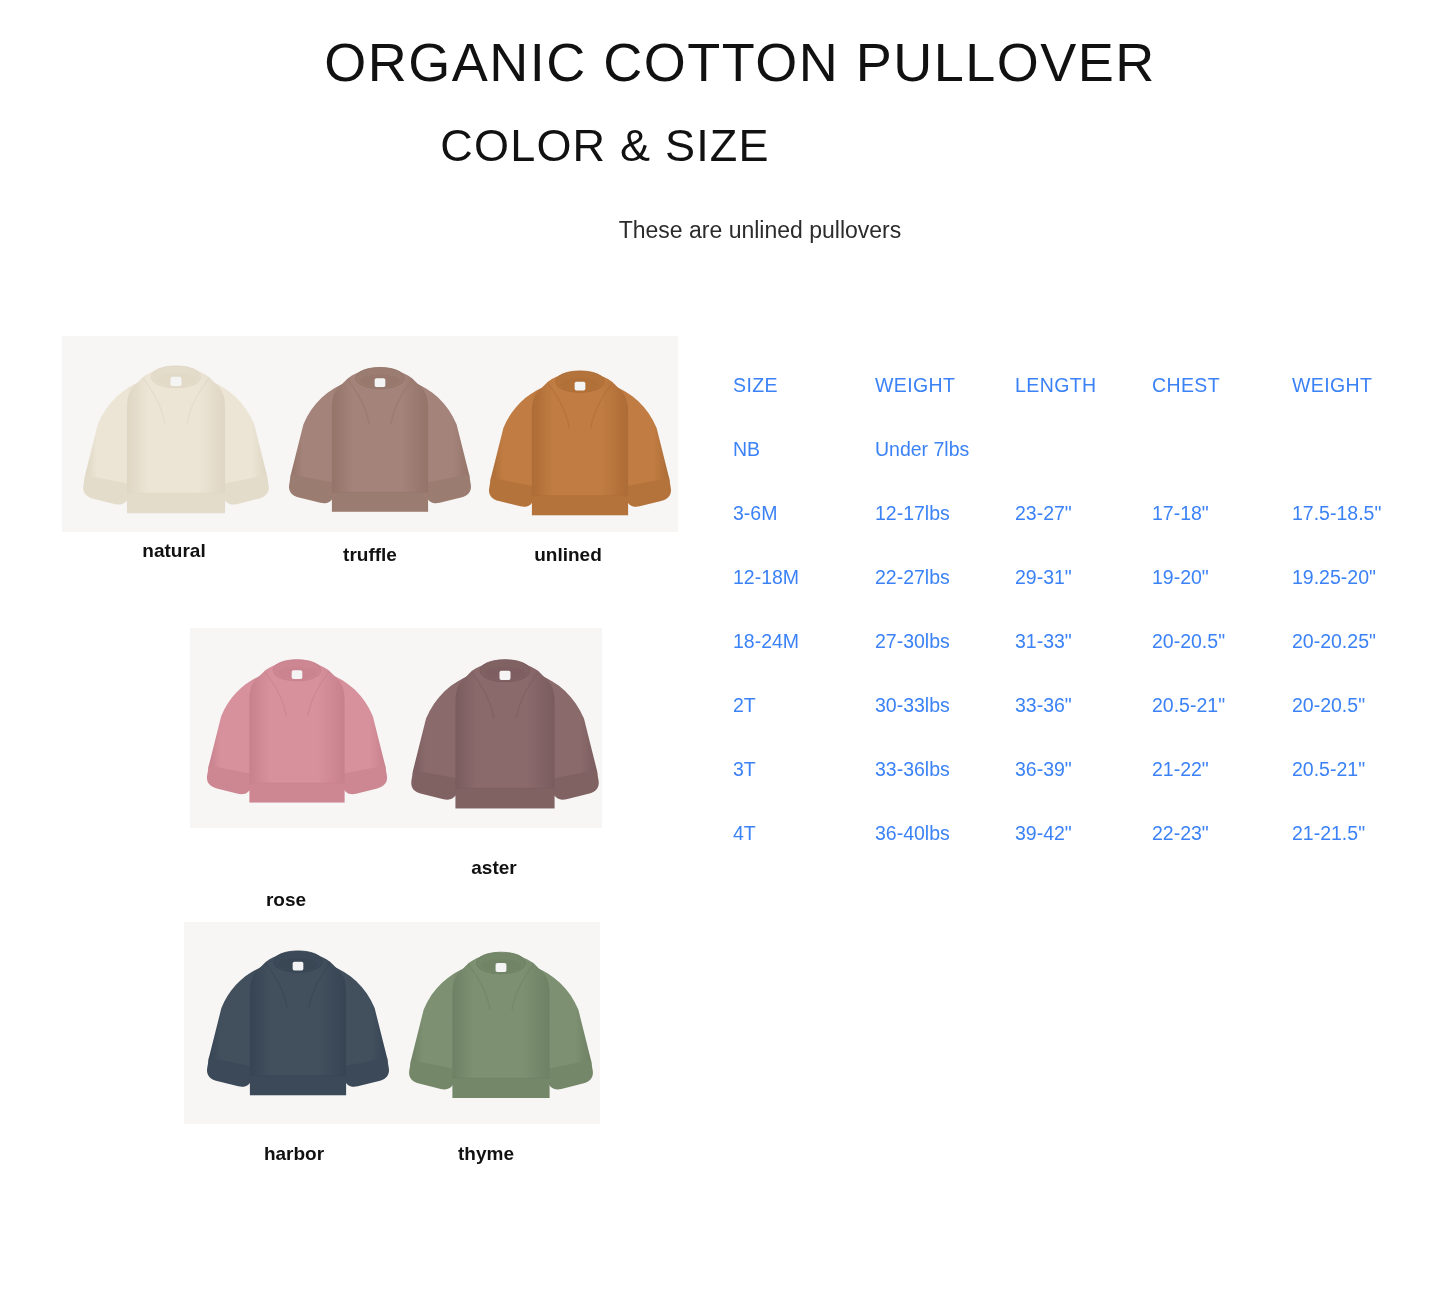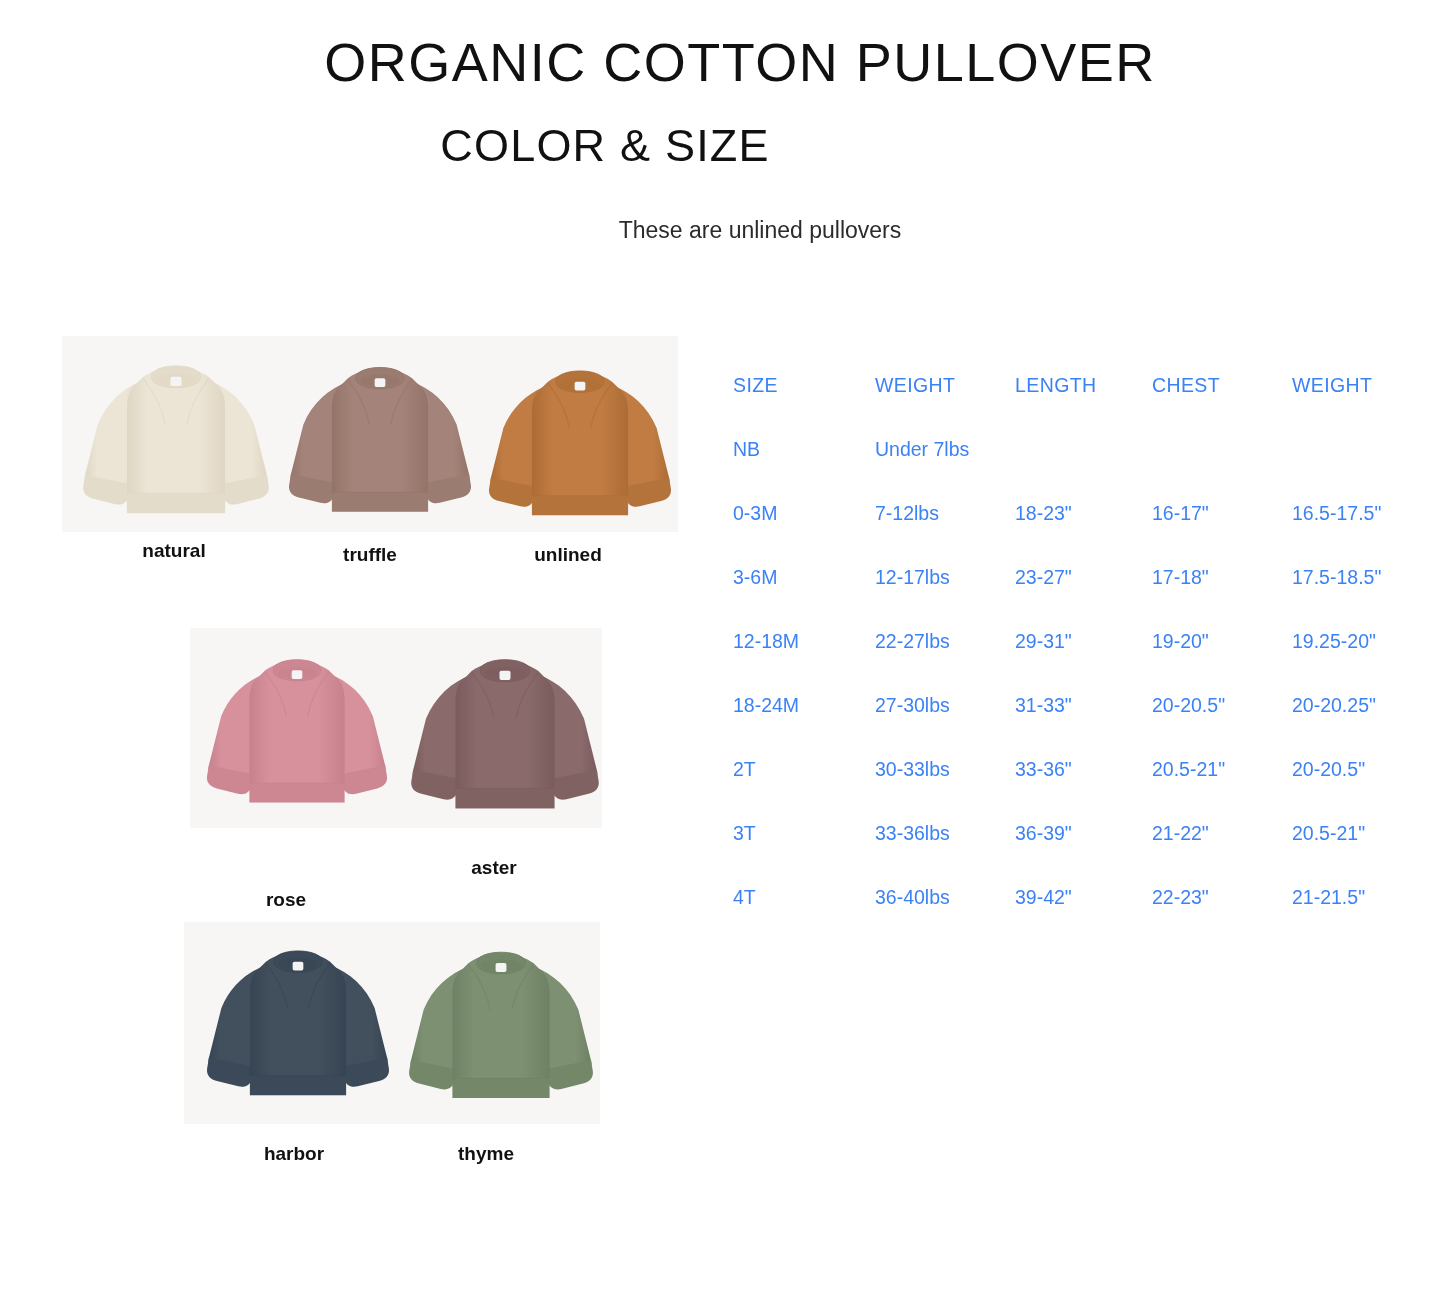--- a/index.html
+++ b/index.html
@@ -338,27 +338,20 @@
     </div>
     <div id="size-rows">
         <div class="srow body">
           <div class="scell c-size">NB</div>
           <div class="scell c-weight">Under 7lbs</div>
           <div class="scell c-length"></div>
           <div class="scell c-chest"></div>
           <div class="scell c-waist"></div>
         </div>
         <div class="srow body">
-          <div class="scell c-size">0-3M</div>
-          <div class="scell c-weight">7-12lbs</div>
-          <div class="scell c-length">18-23"</div>
-          <div class="scell c-chest">16-17"</div>
-          <div class="scell c-waist">16.5-17.5"</div>
-        </div>
-        <div class="srow body">
           <div class="scell c-size">3-6M</div>
           <div class="scell c-weight">12-17lbs</div>
           <div class="scell c-length">23-27"</div>
           <div class="scell c-chest">17-18"</div>
           <div class="scell c-waist">17.5-18.5"</div>
         </div>
         <div class="srow body">
           <div class="scell c-size">12-18M</div>
           <div class="scell c-weight">22-27lbs</div>
           <div class="scell c-length">29-31"</div>

